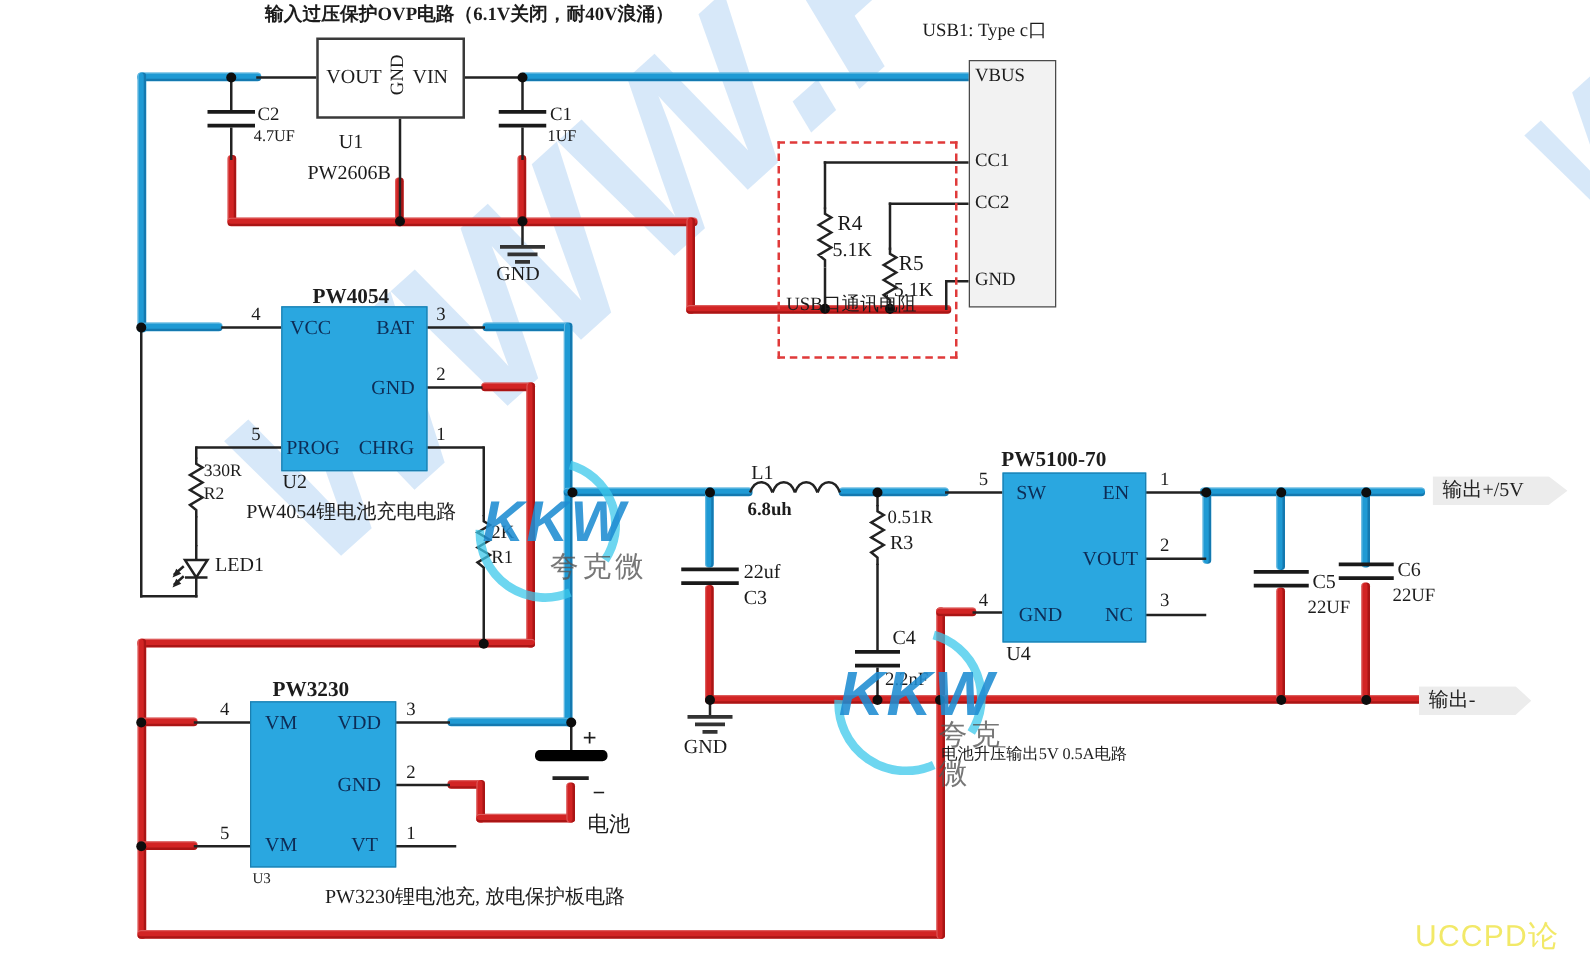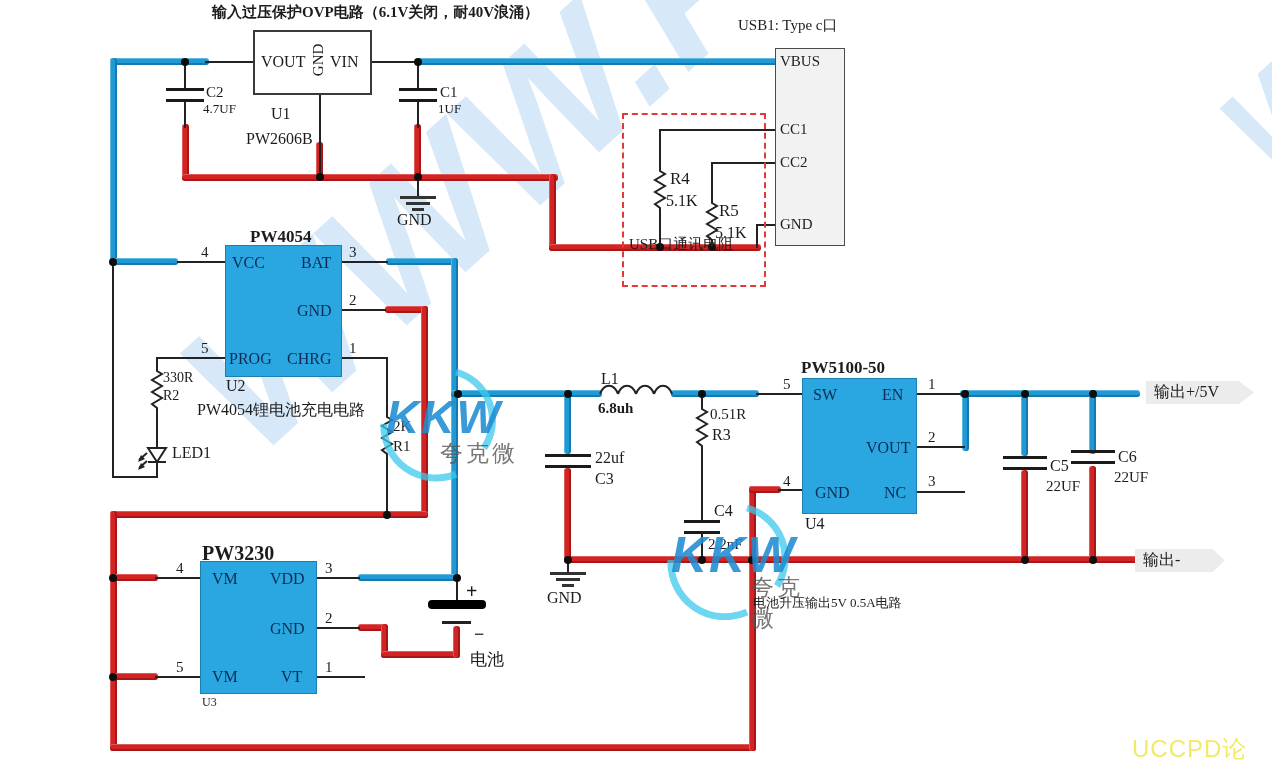--- a/index.html
+++ b/index.html
@@ -258,21 +258,21 @@
   <div class="capbar" style="left:684px;top:520px;width:36px;"></div>
   <div class="capbar" style="left:684px;top:531px;width:36px;"></div>
   <div class="t" style="left:714px;top:503px;font-size:16px;">C4</div>
   <div class="t" style="left:708px;top:537px;font-size:15px;">2.2nF</div>
 
   <div class="gbar" style="left:550px;top:572px;width:36px;"></div>
   <div class="gbar" style="left:556px;top:578px;width:24px;"></div>
   <div class="gbar" style="left:562px;top:584px;width:12px;"></div>
   <div class="t" style="left:547px;top:590px;font-size:16px;">GND</div>
 
-  <div class="t bold" style="left:801px;top:359px;font-size:17px;">PW5100-50</div>
+  <div class="t bold" style="left:801px;top:359px;font-size:17px;">PW5100-70</div>
   <div class="icbox" style="left:802px;top:378px;width:113px;height:134px;"></div>
   <div class="pin" style="left:813px;top:386px;">SW</div>
   <div class="pin" style="left:882px;top:386px;">EN</div>
   <div class="pin" style="left:866px;top:439px;">VOUT</div>
   <div class="pin" style="left:815px;top:484px;">GND</div>
   <div class="pin" style="left:884px;top:484px;">NC</div>
   <div class="num" style="left:783px;top:376px;">5</div>
   <div class="num" style="left:928px;top:376px;">1</div>
   <div class="num" style="left:928px;top:429px;">2</div>
   <div class="num" style="left:783px;top:473px;">4</div>
@@ -289,33 +289,34 @@
   <div class="t" style="left:1118px;top:449px;font-size:16px;">C6</div>
   <div class="t" style="left:1114px;top:470px;font-size:15px;">22UF</div>
 
   <div class="banner" style="left:1135px;top:381px;width:100px;height:23px;margin-left:11px;">
     <span>输出+/5V</span>
     </div>
   <div class="banner" style="left:1135px;top:549px;width:82px;height:23px;">
     <span>输出-</span>
     </div>
 
-  <div class="t bold" style="left:202px;top:543px;font-size:20px;text-decoration:underline;">PW3230</div>
+  <div class="t bold" style="left:218px;top:543px;font-size:17px;">PW3230</div>
   <div class="icbox" style="left:200px;top:561px;width:115px;height:131px;"></div>
   <div class="pin" style="left:212px;top:570px;">VM</div>
   <div class="pin" style="left:270px;top:570px;">VDD</div>
   <div class="pin" style="left:270px;top:620px;">GND</div>
   <div class="pin" style="left:212px;top:668px;">VM</div>
   <div class="pin" style="left:281px;top:668px;">VT</div>
   <div class="num" style="left:176px;top:560px;">4</div>
   <div class="num" style="left:325px;top:560px;">3</div>
   <div class="num" style="left:325px;top:610px;">2</div>
   <div class="num" style="left:176px;top:659px;">5</div>
   <div class="num" style="left:325px;top:659px;">1</div>
   <div class="t" style="left:202px;top:696px;font-size:12px;">U3</div>
+  <div class="t" style="left:260px;top:710px;font-size:16px;">PW3230锂电池充, 放电保护板电路</div>
 
   <div style="position:absolute;left:428px;top:600px;width:58px;height:9px;background:#000;border-radius:4px;"></div>
   <div style="position:absolute;left:442px;top:621px;width:29px;height:3px;background:#222;"></div>
   <div class="t bold" style="left:466px;top:581px;font-size:20px;">+</div>
   <div class="t bold" style="left:474px;top:625px;font-size:18px;">−</div>
   <div class="t" style="left:470px;top:651px;font-size:17px;">电池</div>
 
   <div class="kkw" style="left:368px;top:362px;width:160px;height:120px;">
     <svg width="160" height="120" style="position:absolute;left:0;top:0;" viewBox="0 0 160 120">
       <path d="M88 10 A50 50 0 0 1 116 86" stroke="rgba(60,200,235,0.75)" stroke-width="7" fill="none"></path>

